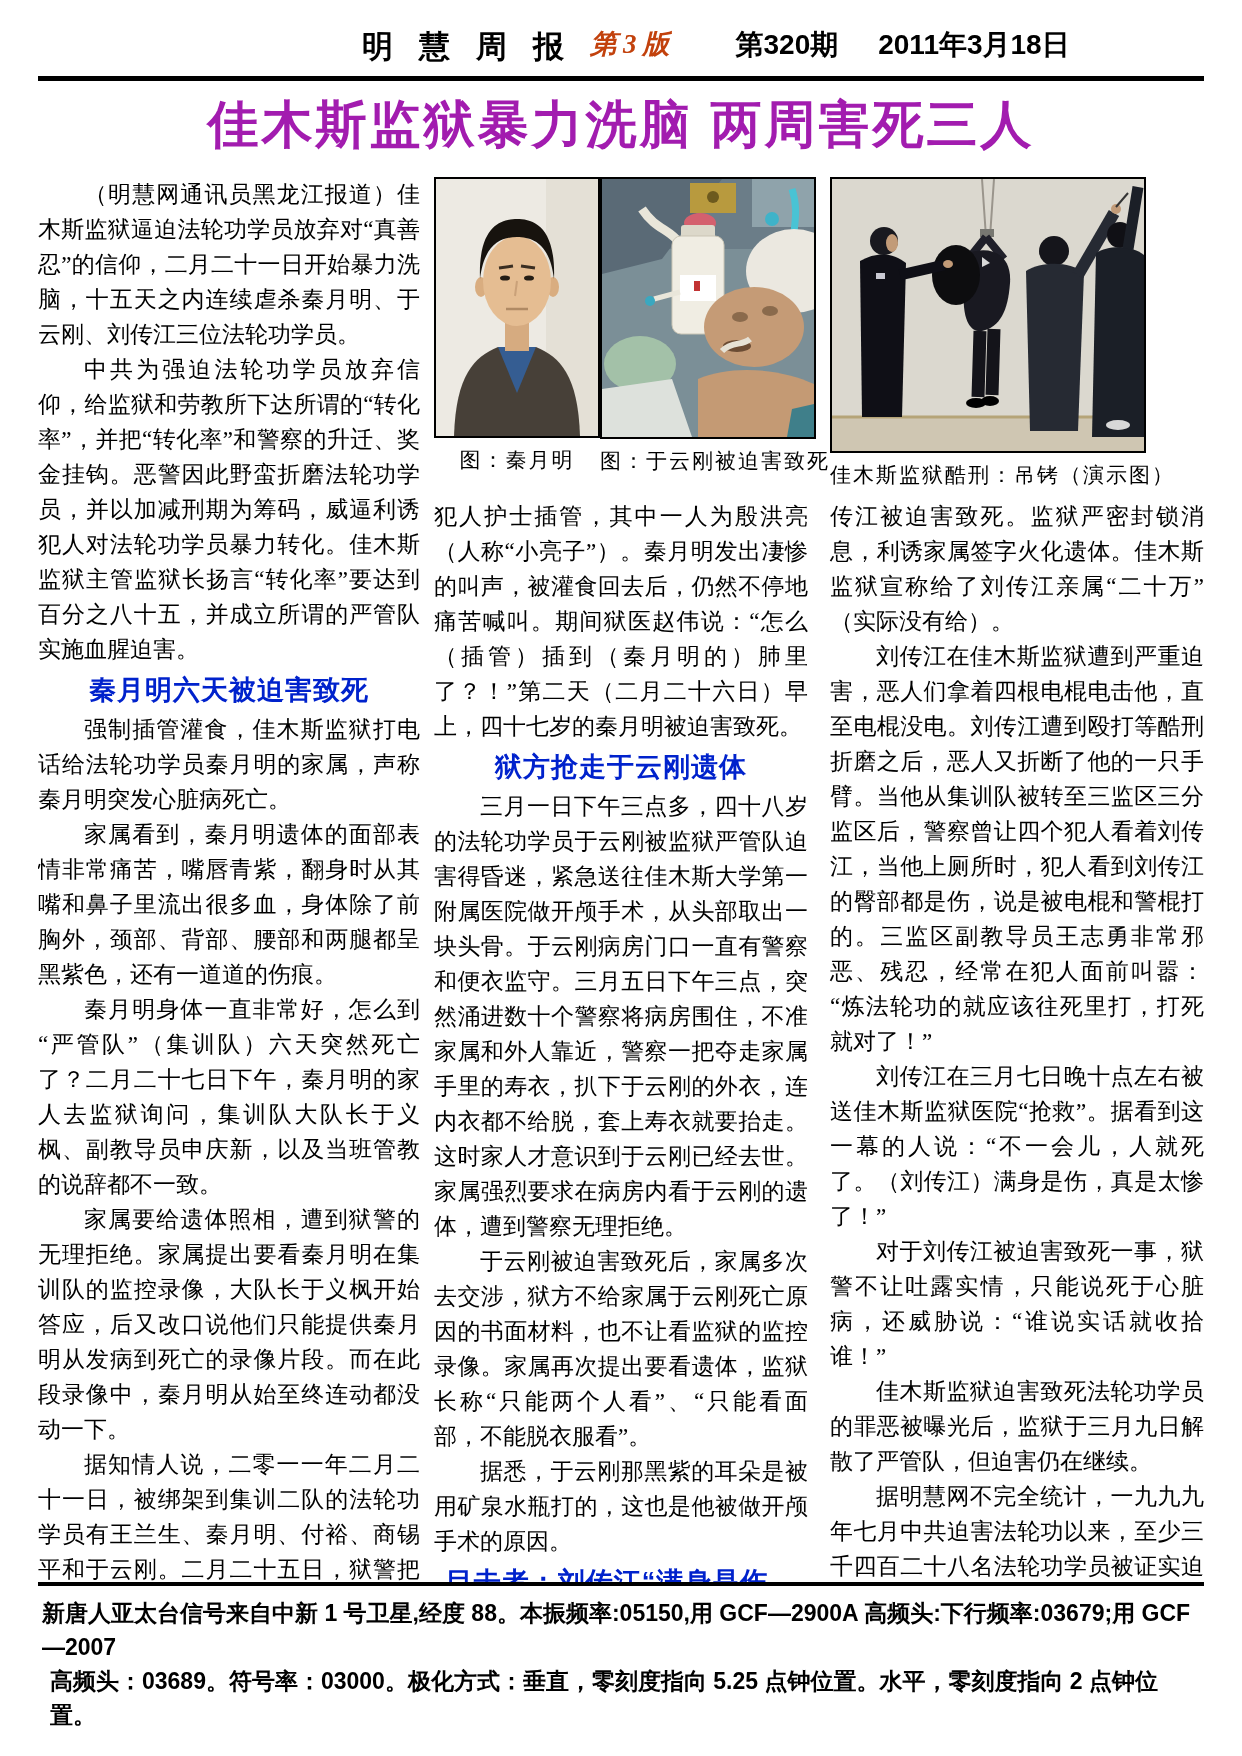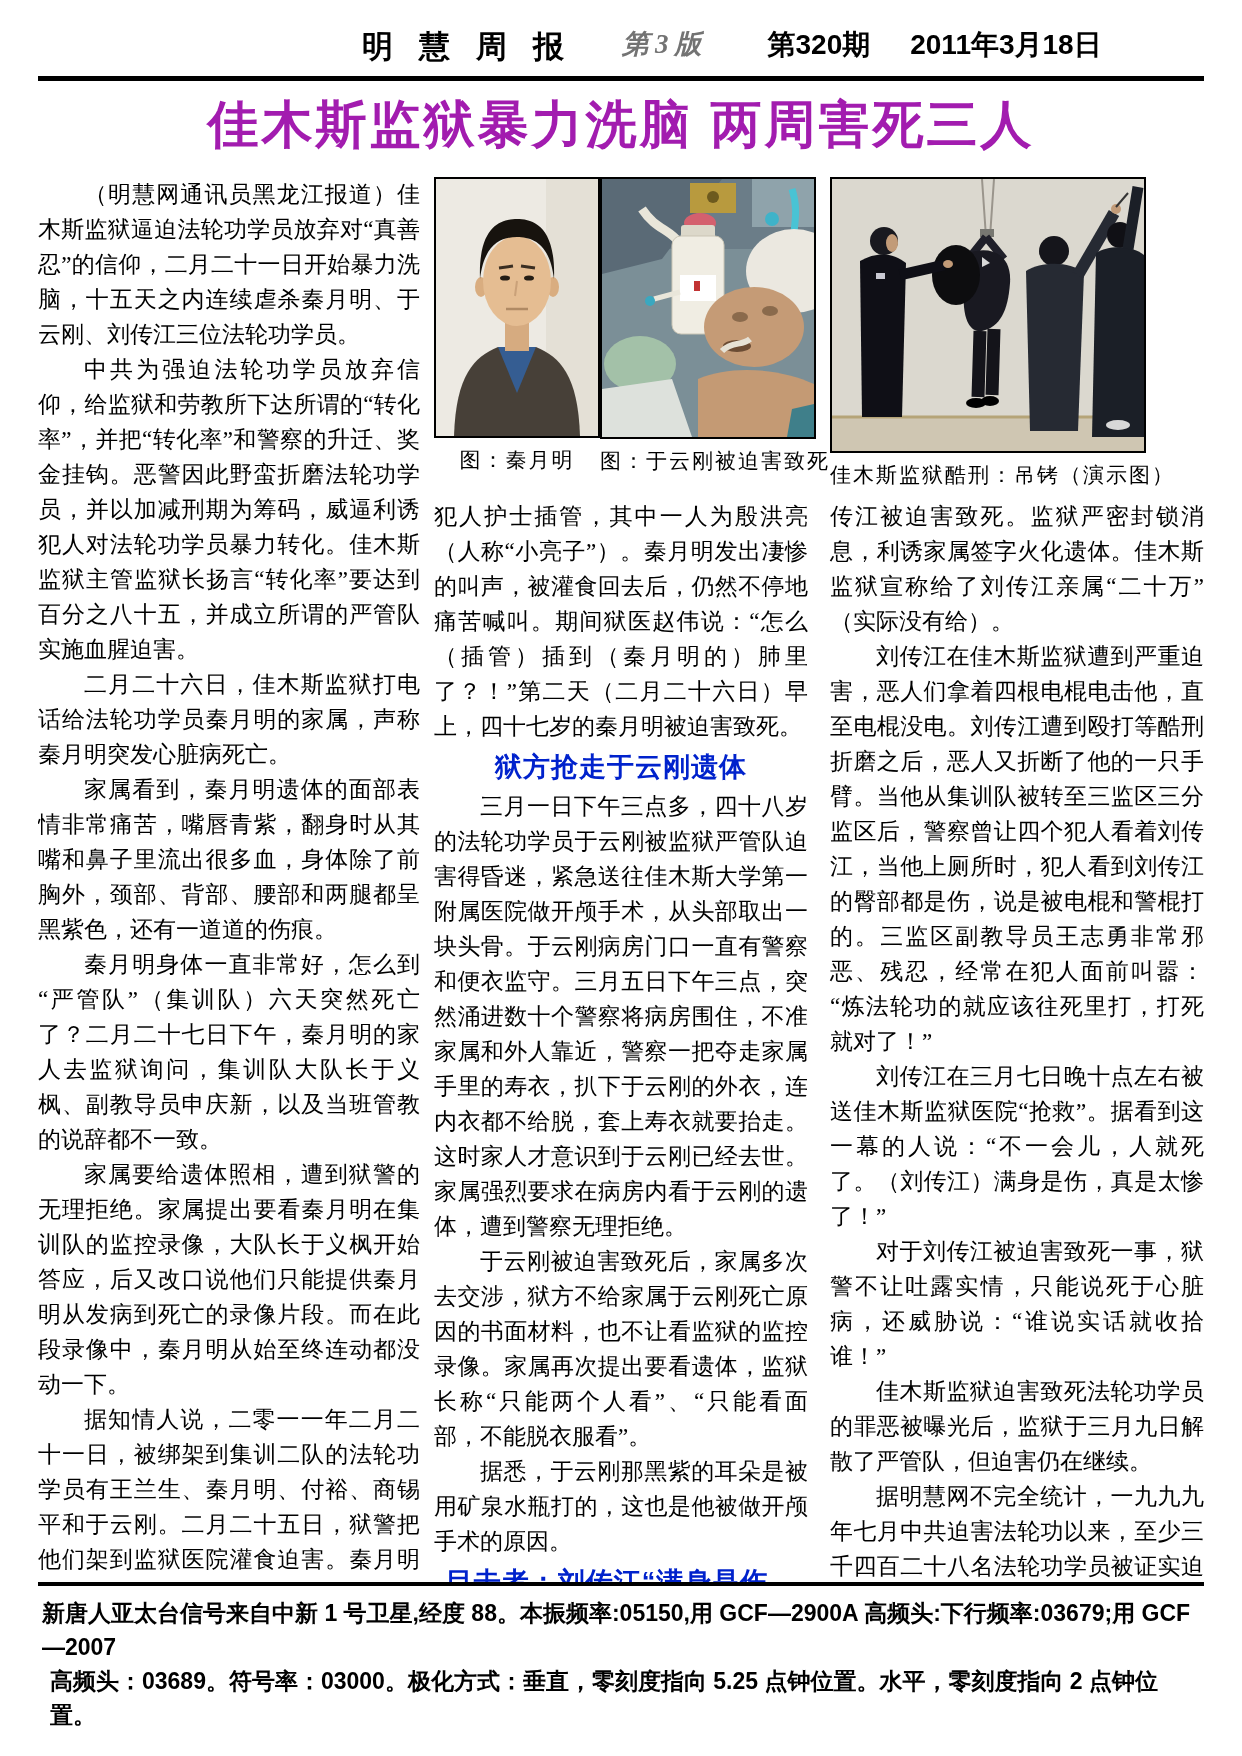--- a/index.html
+++ b/index.html
@@ -2,22 +2,22 @@
 <html lang="zh"><head>
 <meta charset="utf-8">
 <style>
   html,body{margin:0;padding:0;background:#ffffff;}
   .page{position:relative;width:1242px;height:1756px;background:#fff;color:#000;
         display:flex;flex-direction:column;font-family:"Liberation Serif",serif;overflow:hidden;}
 
   
   .masthead{padding:26px 40px 6px;display:flex;align-items:flex-start;white-space:nowrap;}
   .m-title{margin-left:322px;font-size:31px;font-weight:600;letter-spacing:26px;}
-  .m-edition{margin-left:32px;font-size:27px;font-style:italic;font-weight:600;
-             color:#737373;letter-spacing:6px;}
+  .m-edition{font-size:27px;font-style:italic;font-weight:600;
+             color:#c2410c;letter-spacing:6px;}
   .m-issue{margin-left:60px;font-weight:bold;font-size:28px;font-family:"Liberation Sans",sans-serif;}
   .m-date{margin-left:40px;font-weight:bold;font-size:28px;font-family:"Liberation Sans",sans-serif;}
   .rule{height:5px;background:#000;margin:2px 38px 0;}
 
   
   h1.headline{margin:16px 40px 10px;text-align:center;color:#a21caf;
               font-family:"Liberation Sans",sans-serif;font-weight:bold;
               font-size:51px;letter-spacing:3px;line-height:1.1;}
 
   
@@ -62,21 +62,22 @@
   </header>
   <div class="rule"></div>
 
   <h1 class="headline">佳木斯监狱暴力洗脑 两周害死三人</h1>
 
   <div class="content">
 
     <div class="col1">
         <p class="para">（明慧网通讯员黑龙江报道）佳木斯监狱逼迫法轮功学员放弃对“真善忍”的信仰，二月二十一日开始暴力洗脑，十五天之内连续虐杀秦月明、于云刚、刘传江三位法轮功学员。</p>
         <p class="para">中共为强迫法轮功学员放弃信仰，给监狱和劳教所下达所谓的“转化率”，并把“转化率”和警察的升迁、奖金挂钩。恶警因此野蛮折磨法轮功学员，并以加减刑期为筹码，威逼利诱犯人对法轮功学员暴力转化。佳木斯监狱主管监狱长扬言“转化率”要达到百分之八十五，并成立所谓的严管队实施血腥迫害。</p>
-        <p class="para">二月二十六日，佳木斯监狱打电话给法轮功学员秦月明的家属，声称秦月明突发心脏病死亡。</p>
+        <h3 class="subhead">秦月明六天被迫害致死</h3>
+        <p class="para">强制插管灌食，佳木斯监狱打电话给法轮功学员秦月明的家属，声称秦月明突发心脏病死亡。</p>
         <p class="para">家属看到，秦月明遗体的面部表情非常痛苦，嘴唇青紫，翻身时从其嘴和鼻子里流出很多血，身体除了前胸外，颈部、背部、腰部和两腿都呈黑紫色，还有一道道的伤痕。</p>
         <p class="para">秦月明身体一直非常好，怎么到“严管队”（集训队）六天突然死亡了？二月二十七日下午，秦月明的家人去监狱询问，集训队大队长于义枫、副教导员申庆新，以及当班管教的说辞都不一致。</p>
         <p class="para">家属要给遗体照相，遭到狱警的无理拒绝。家属提出要看秦月明在集训队的监控录像，大队长于义枫开始答应，后又改口说他们只能提供秦月明从发病到死亡的录像片段。而在此段录像中，秦月明从始至终连动都没动一下。</p>
         <p class="para">据知情人说，二零一一年二月二十一日，被绑架到集训二队的法轮功学员有王兰生、秦月明、付裕、商锡平和于云刚。二月二十五日，狱警把他们架到监狱医院灌食迫害。秦月明被抬到医院一楼卫生间，由四个人按住他的四肢、另有一人按住头部，强制他靠在椅子背上，野蛮地用止血钳子夹住他的舌头，拉出来，强制插管灌食。当时大队长于义枫、集训队所有警察以及狱医赵伟都在场，由两个</p>
       </div>
 
     <div class="rightside">
 
       <div class="photos">
 

